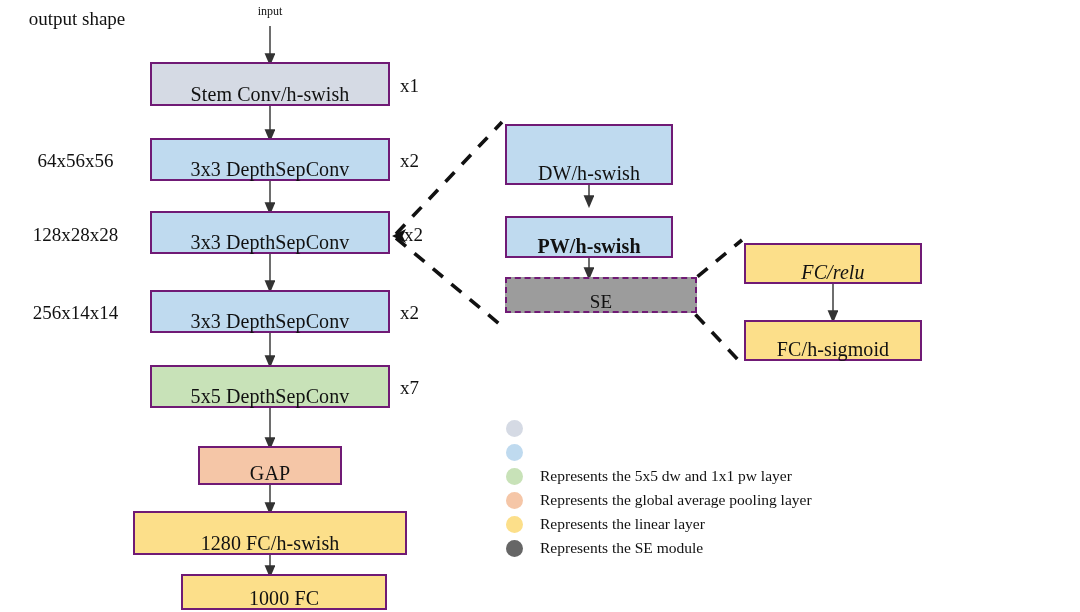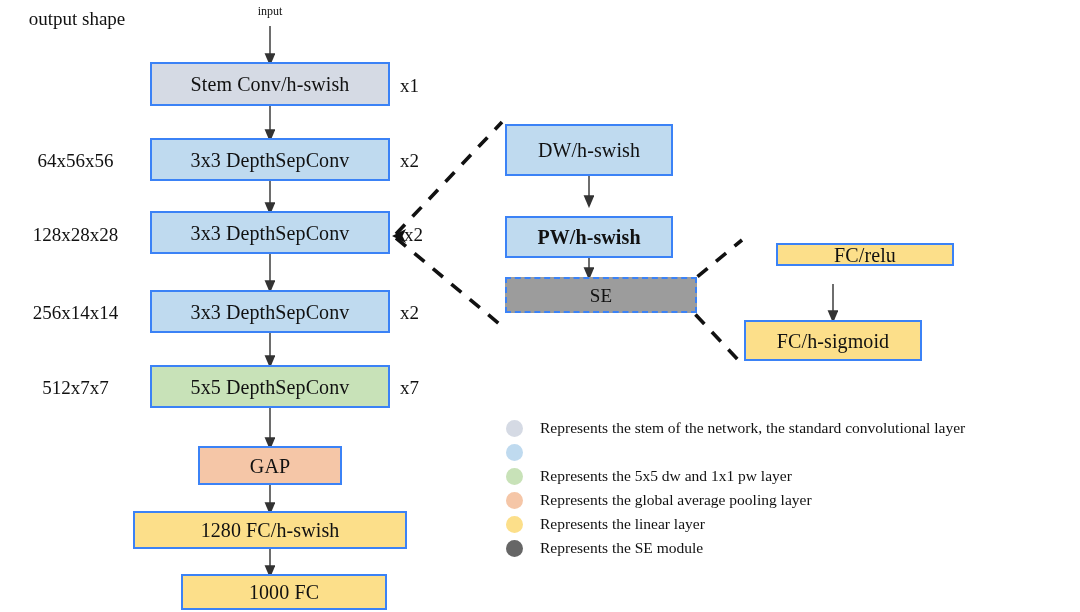--- a/index.html
+++ b/index.html
@@ -10,22 +10,22 @@
     color:#111111;
     overflow:hidden;
     position:relative;
   }
   #stage{position:absolute;left:0;top:0;width:1080px;height:612px;border-radius:11px;}
   svg.wires{position:absolute;left:0;top:0;width:1080px;height:612px;pointer-events:none;}
 
   .node{
     position:absolute;
     box-sizing:border-box;
-    border:2px solid #3b82f6;
-    display:flex;align-items:center;justify-content:center;
+    border:2px solid #701a75;
+    display:flex;align-items:flex-end;justify-content:center;
     font-size:20px;
     line-height:1;
     white-space:nowrap;
     letter-spacing:.1px;
   }
   .node.dashed{border-style:dashed;border-width:2.5px;}
 
   .lbl{
     position:absolute;
     font-size:19px;
@@ -92,21 +92,20 @@
     </g>
   </svg>
 
   <div class="lbl" style="left:12px;top:8px;width:130px;">output shape</div>
 
   <div class="lbl" style="left:215px;top:4px;width:110px;font-size:12px;">input</div>
 
   <div class="lbl" style="left:8px;top:150px;width:135px;">64x56x56</div>
   <div class="lbl" style="left:8px;top:224px;width:135px;">128x28x28</div>
   <div class="lbl" style="left:8px;top:302px;width:135px;">256x14x14</div>
-  <div class="lbl" style="left:8px;top:377px;width:135px;">512x7x7</div>
 
   <div class="node" style="left:150px;top:62px;width:240px;height:44px;background:#d5dae4;">
     <span>Stem Conv/h-swish</span>
   </div>
   <div class="mult" style="left:400px;top:75px;">x1</div>
 
   <div class="node" style="left:150px;top:138px;width:240px;height:43px;background:#bfdaef;">
     <span>3x3 DepthSepConv</span>
   </div>
   <div class="mult" style="left:400px;top:150px;">x2</div>
@@ -123,53 +122,52 @@
 
   <div class="node" style="left:150px;top:365px;width:240px;height:43px;background:#c8e2b8;">
     <span>5x5 DepthSepConv</span>
   </div>
   <div class="mult" style="left:400px;top:377px;">x7</div>
 
   <div class="node" style="left:198px;top:446px;width:144px;height:39px;background:#f5c6a7;">
     <span>GAP</span>
   </div>
 
-  <div class="node" style="left:133px;top:511px;width:274px;height:38px;background:#fcdf8a;">
+  <div class="node" style="left:133px;top:511px;width:274px;height:44px;background:#fcdf8a;">
     <span>1280 FC/h-swish</span>
   </div>
 
   <div class="node" style="left:181px;top:574px;width:206px;height:36px;background:#fcdf8a;">
     <span>1000 FC</span>
   </div>
 
-  <div class="node" style="left:505px;top:124px;width:168px;height:52px;background:#bfdaef;">
+  <div class="node" style="left:505px;top:124px;width:168px;height:61px;background:#bfdaef;">
     <span>DW/h-swish</span>
   </div>
 
   <div class="node" style="left:505px;top:216px;width:168px;height:42px;background:#bfdaef;font-weight:bold;">
     <span>PW/h-swish</span>
   </div>
 
   <div class="node dashed" style="left:505px;top:277px;width:192px;height:36px;background:#9c9c9c;font-size:19px;">
     <span>SE</span>
   </div>
 
-  <div class="node" style="left:776px;top:243px;width:178px;height:23px;background:#fcdf8a;">
+  <div class="node" style="left:744px;top:243px;width:178px;height:41px;background:#fcdf8a;font-style:italic;">
     <span>FC/relu</span>
   </div>
 
   <div class="node" style="left:744px;top:320px;width:178px;height:41px;background:#fcdf8a;">
     <span>FC/h-sigmoid</span>
   </div>
 
   <div id="legend">
 
     <div class="lg-row">
       <span class="lg-dot" style="background:#d5dae4;"></span>
-      <span class="lg-txt">Represents the stem of the network, the standard convolutional layer</span>
     </div>
 
     <div class="lg-row">
       <span class="lg-dot" style="background:#bfdaef;"></span>
     </div>
 
     <div class="lg-row">
       <span class="lg-dot" style="background:#c8e2b8;"></span>
       <span class="lg-txt">Represents the 5x5 dw and 1x1 pw layer</span>
     </div>

